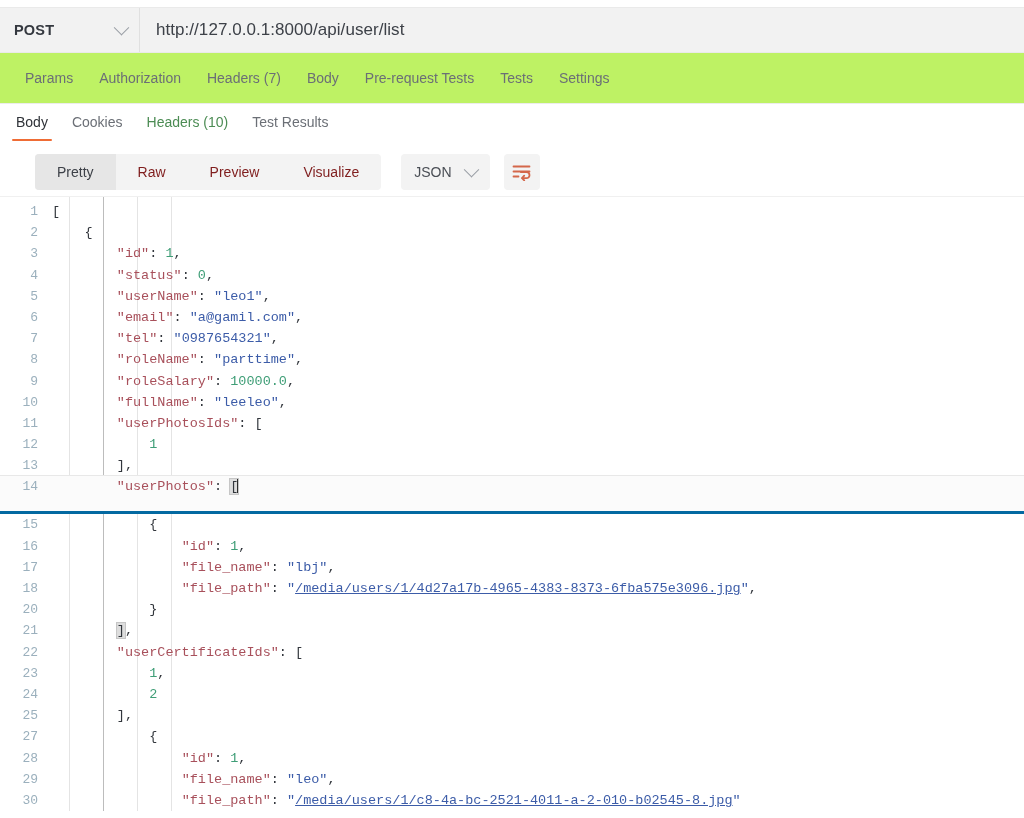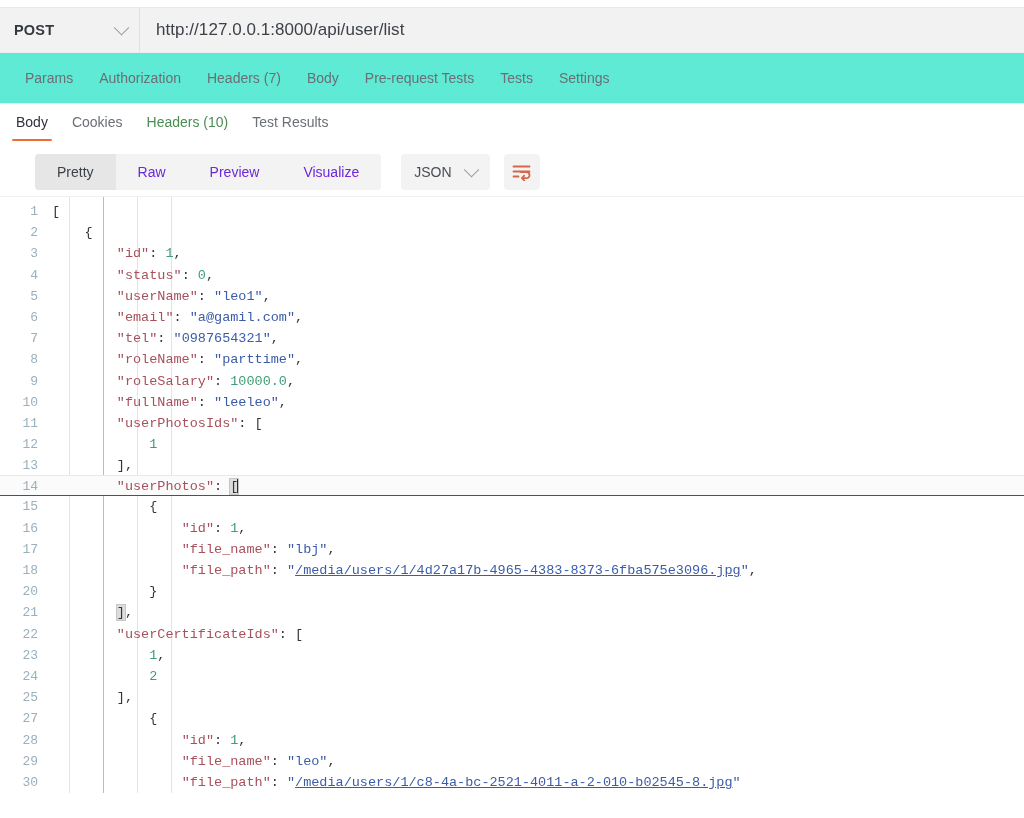--- a/index.html
+++ b/index.html
@@ -61,21 +61,21 @@
 
   
   #request-tabs {
     position: absolute;
     left: 0; top: 53px;
     width: 1024px; height: 51px;
     border-bottom: 1px solid #ececec;
     display: flex;
     align-items: center;
     padding-left: 12px;
-    background: #5eead4;
+    background: #bef264;
   }
   .req-tab {
     font-size: 14px;
     color: #6b6f76;
     padding: 0 13px;
     height: 100%;
     display: flex;
     align-items: center;
     cursor: pointer;
     white-space: nowrap;
@@ -129,21 +129,21 @@
     border-radius: 4px;
     height: 36px;
     overflow: hidden;
     margin-left: 29px;
   }
   .view-tab {
     display: flex;
     align-items: center;
     padding: 0 22px;
     font-size: 14px;
-    color: #6d28d9;
+    color: #7f1d1d;
     cursor: pointer;
     white-space: nowrap;
   }
   .view-tab.active {
     background: #e6e6e6;
     color: #3d4148;
   }
   #lang-select {
     margin-left: 20px;
     height: 36px;
@@ -190,22 +190,22 @@
   }
   .code-line {
     position: relative;
     height: 21.2px;
     display: flex;
     white-space: pre;
   }
   .code-line.active {
     background: #fbfbfb;
     border-top: 1px solid #e8e8e8;
-    border-bottom: 1px solid #0369a1;
-    height: 21px;
+    border-bottom: 3px solid #0369a1;
+    height: 39px;
     margin-top: -1px;
     justify-content: space-between;
   }
   .ln {
     width: 52px;
     flex: none;
     text-align: right;
     padding-right: 14px;
     color: #9bb0bd;
     font-size: 13px;

